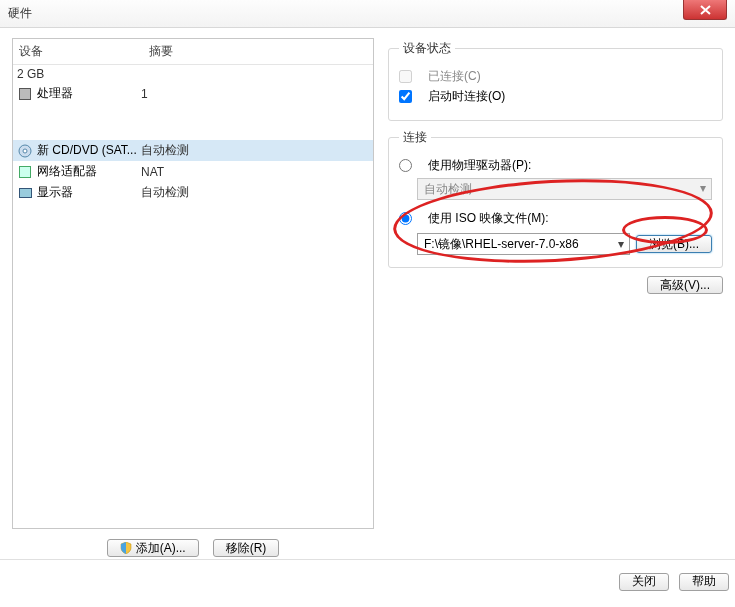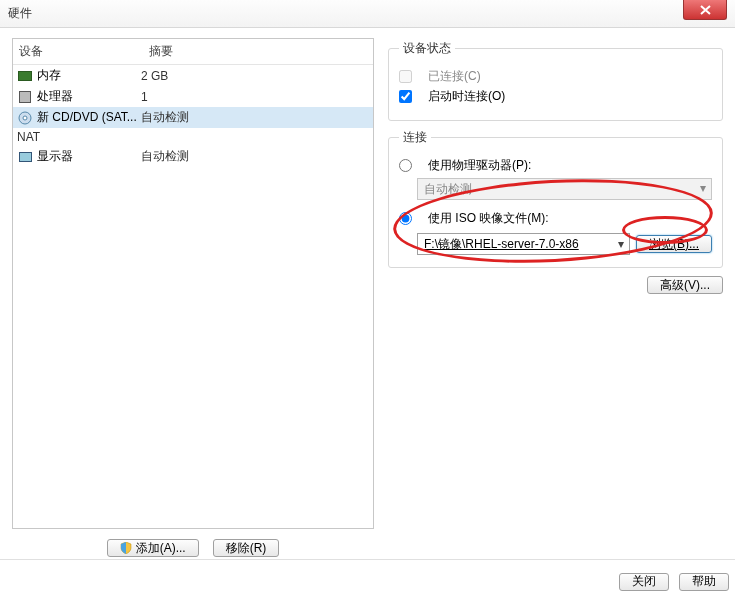--- a/index.html
+++ b/index.html
@@ -8,21 +8,21 @@
 .titlebar .title { color: #333; }
 .closebtn { position: absolute; right: 8px; top: 0; width: 44px; height: 20px; background: linear-gradient(#e77,#c33); border: 1px solid #933; border-top: none; border-radius: 0 0 3px 3px; color: #fff; display: flex; align-items: center; justify-content: center; font-weight: bold; cursor: pointer; }
 .content { padding: 10px 12px 0 12px; display: flex; gap: 14px; height: 529px; }
 .leftpanel { width: 362px; display: flex; flex-direction: column; }
 .devbox { border: 1px solid #c7c7c7; flex: 1; background: #fff; display: flex; flex-direction: column; }
 .devhead { display: flex; background: #fff; border-bottom: 1px solid #e5e5e5; justify-content: flex-end; }
 .devhead div { padding: 4px 6px; color: #444; }
 .col1 { width: 130px; }
 .col2 { flex: 1; }
 .devrow { display: flex; align-items: center; padding: 2px 4px; cursor: pointer; }
-.devrow.selected { background: #d6e8f6; }
+.devrow.selected { background: #d6e8f6; margin-top: 36px; }
 .devrow .ic { width: 16px; height: 16px; margin-right: 4px; display: inline-flex; align-items: center; justify-content: center; font-size: 11px; }
 .devrow .c1 { width: 124px; white-space: nowrap; overflow: hidden; text-overflow: ellipsis; display: flex; align-items: center; }
 .devrow .c2 { flex: 1; color: #333; }
 .btnrow { display: flex; justify-content: center; gap: 14px; padding: 10px 0 0 0; }
 button.winbtn { height: 18px; padding: 0 12px; background: linear-gradient(#fdfdfd,#e8e8e8); border: 1px solid #a0a0a0; border-radius: 3px; cursor: pointer; display: inline-flex; align-items: center; gap: 4px; }
 button.winbtn.hl { border: 1px solid #3c7fb1; box-shadow: 0 0 2px #6cb7e8; }
 .rightpanel { flex: 1; padding-top: 2px; position: relative; }
 fieldset { border: 1px solid #d8d8d8; border-radius: 3px; padding: 8px 10px 12px 10px; margin: 0 0 8px 0; }
 legend { color: #333; padding: 0 4px; }
 label.chk { display: flex; align-items: center; gap: 16px; margin: 3px 0; }
@@ -59,26 +59,20 @@
 
 <div class="content">
   <div class="leftpanel">
     <div class="devbox">
       <div class="devhead">
         <div class="col1">设备</div>
         <div class="col2">摘要</div>
       </div>
 
       <div class="devrow">
-        <div class="c1">
-            <span class="ic">
-              <span class="mem-ic"></span>
-            </span>
-            <span>内存</span>
-          </div>
         <div class="c2">2 GB</div>
       </div>
       <div class="devrow">
         <div class="c1">
             <span class="ic">
               <span class="cpu-ic"></span>
             </span>
             <span>处理器</span>
           </div>
         <div class="c2">1</div>
@@ -89,20 +83,26 @@
               <svg width="14" height="14">
                 <circle cx="7" cy="7" r="6" fill="#cde" stroke="#58a"></circle>
                 <circle cx="7" cy="7" r="2" fill="#fff" stroke="#58a"></circle>
               </svg>
             </span>
             <span>新 CD/DVD (SAT...</span>
           </div>
         <div class="c2">自动检测</div>
       </div>
       <div class="devrow">
+        <div class="c1">
+            <span class="ic">
+              <span class="net-ic"></span>
+            </span>
+            <span>网络适配器</span>
+          </div>
         <div class="c2">NAT</div>
       </div>
       <div class="devrow">
         <div class="c1">
             <span class="ic">
               <span class="mon-ic"></span>
             </span>
             <span>显示器</span>
           </div>
         <div class="c2">自动检测</div>
@@ -142,21 +142,21 @@
         <span>使用物理驱动器(P):</span>
       </label>
       <div class="combo" style="margin-left:18px; width:calc(100% - 18px);">
         <span>自动检测</span>
       </div>
 
       <label class="chk" style="margin-top:10px;">
         <input type="radio" name="conn" checked="" style="">
         <span>使用 ISO 映像文件(M):</span>
       </label>
-      <div class="iso-row" style="margin-left:18px;text-decoration:underline;">
+      <div class="iso-row" style="margin-left:18px;">
         <div class="iso-combo">
           <span>F:\镜像\RHEL-server-7.0-x86</span>
         </div>
         <button class="winbtn hl">
             <span>浏览(B)...</span>
           </button>
       </div>
     </fieldset>
 
     <div class="advrow">

